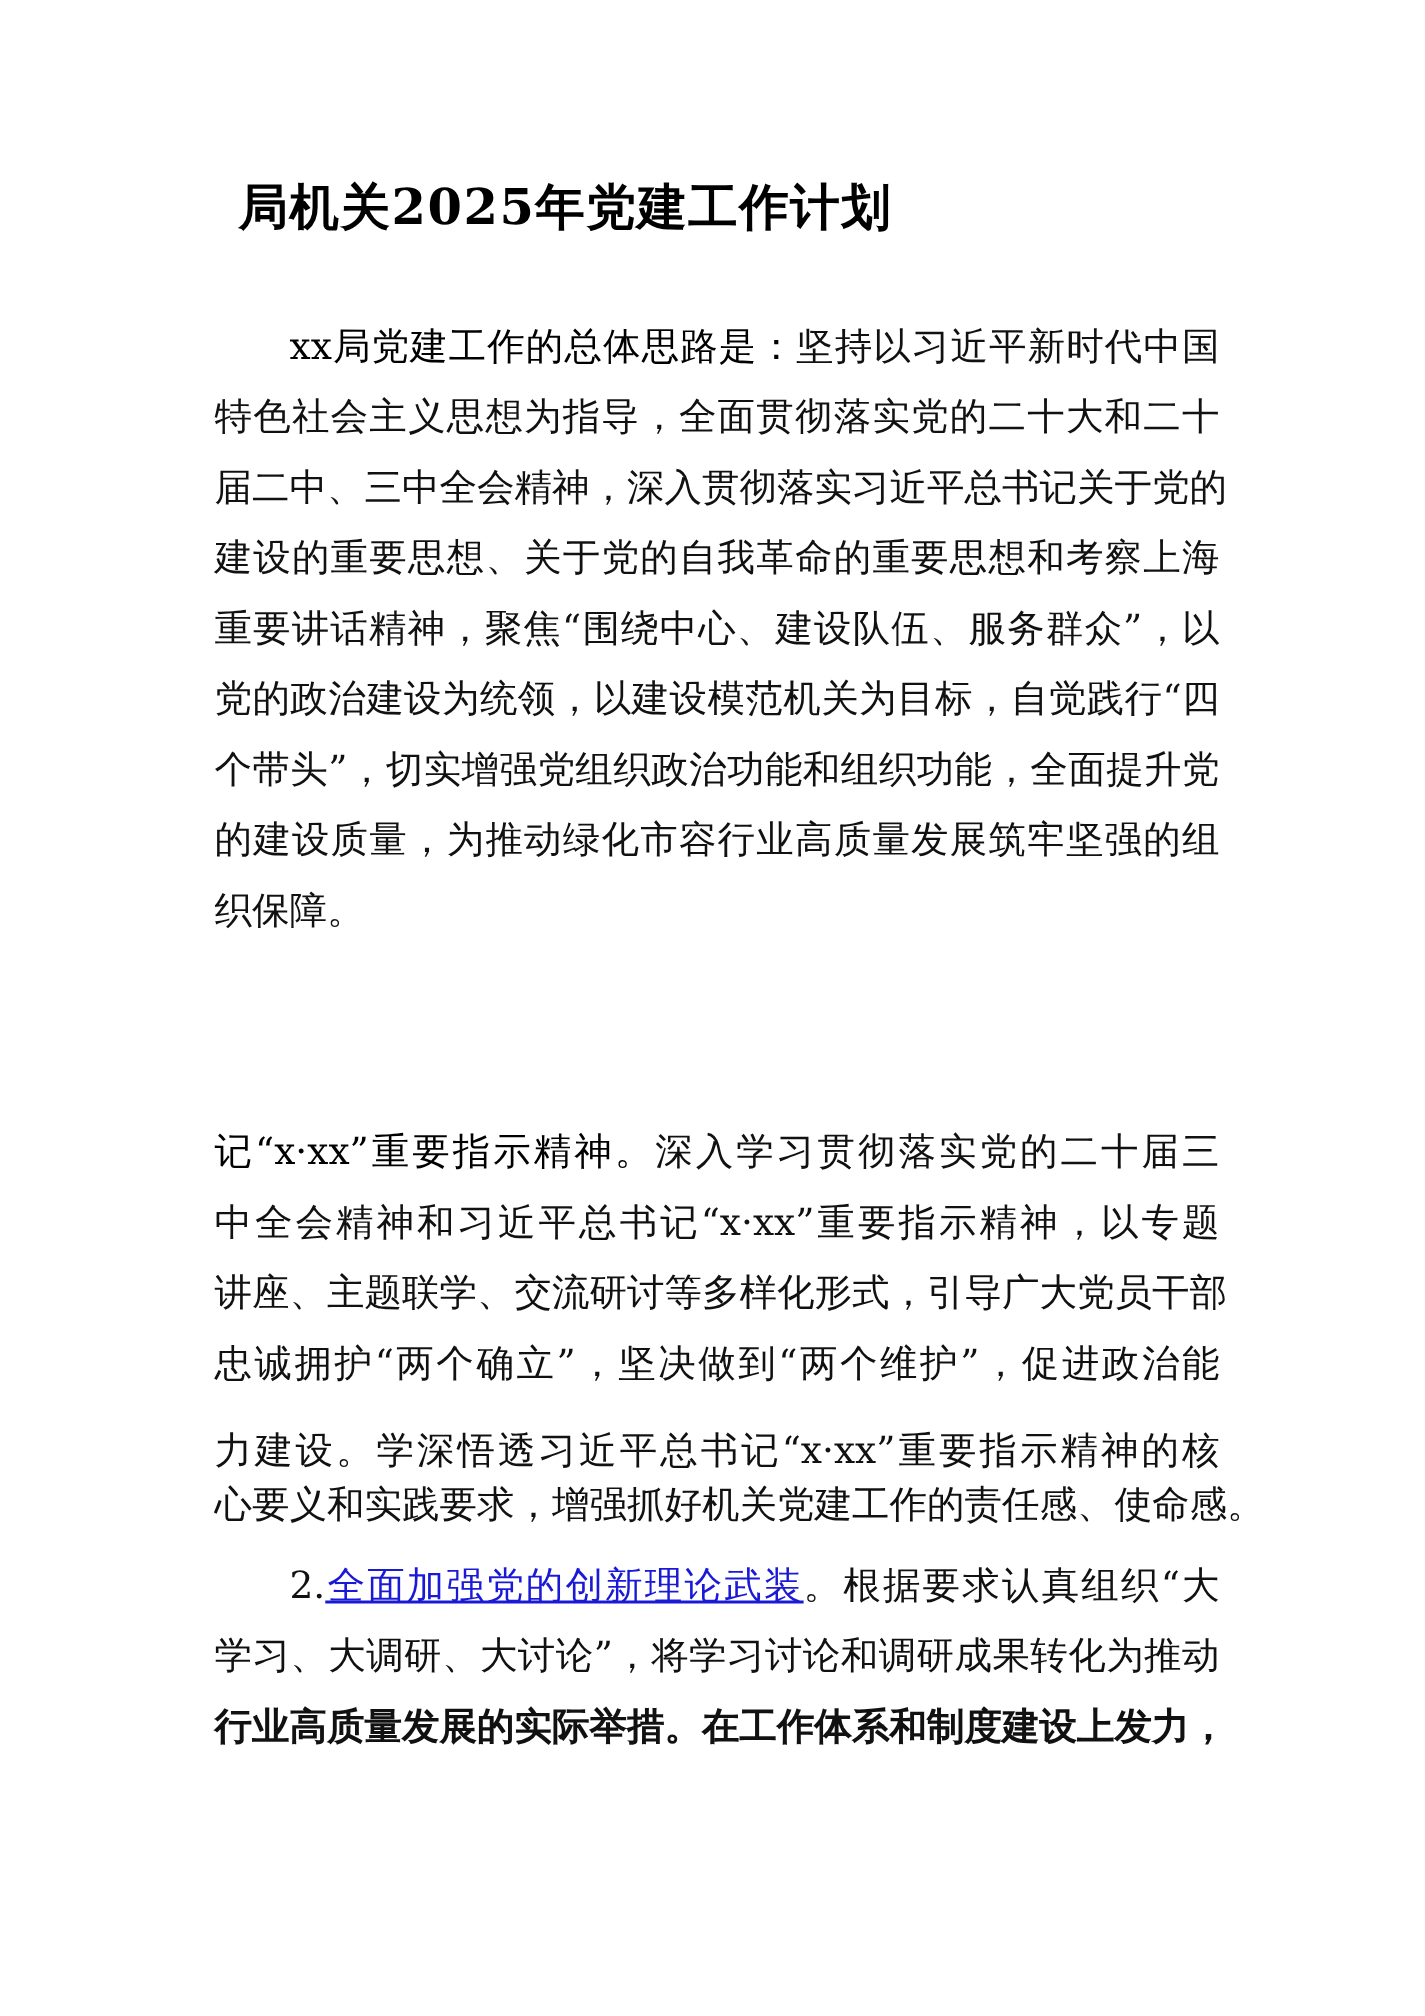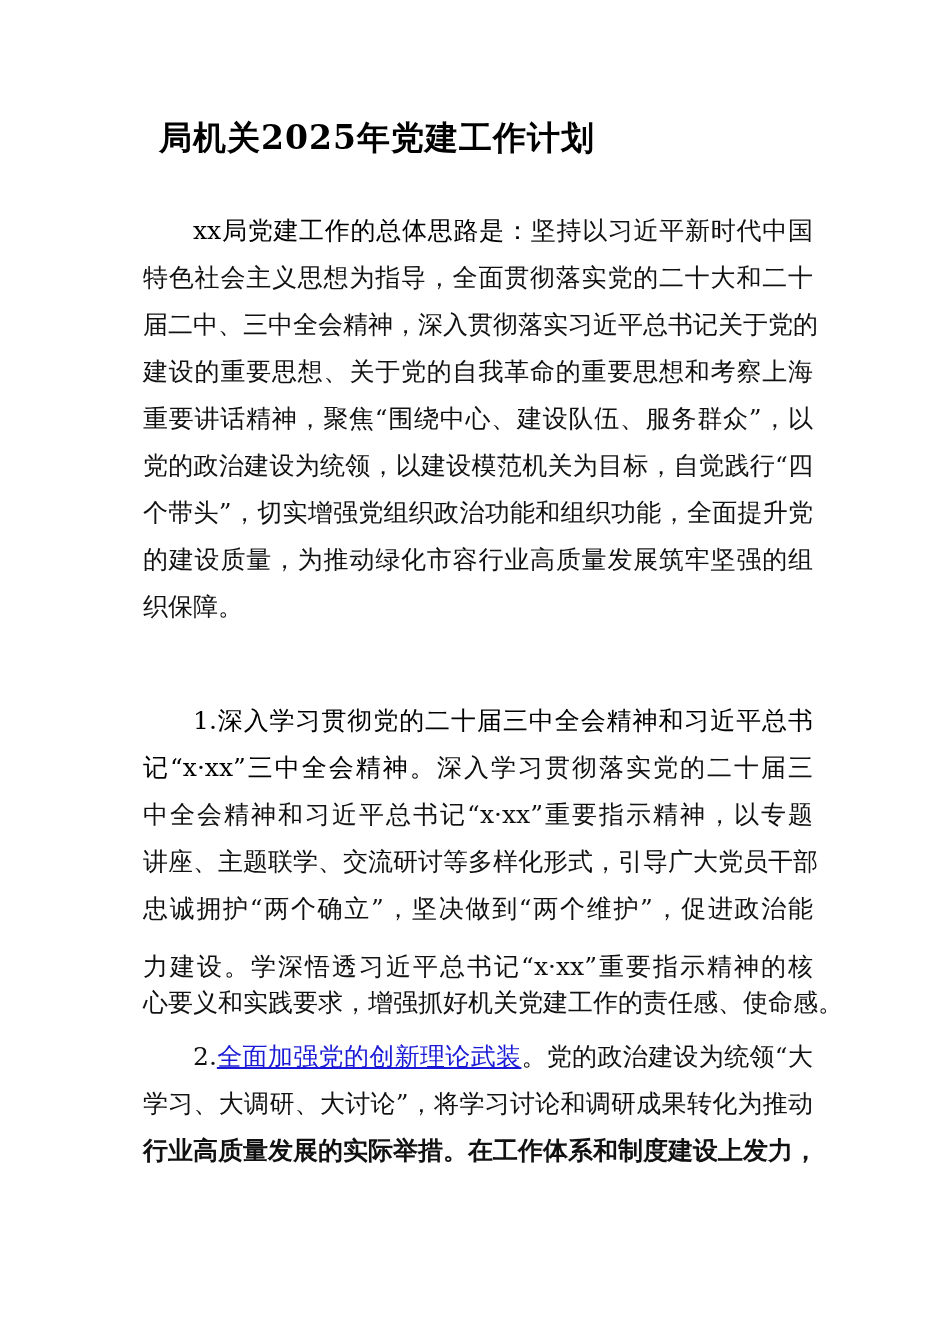--- a/index.html
+++ b/index.html
@@ -26,25 +26,24 @@
   <div class="line" style="top:258px;">特色社会主义思想为指导，全面贯彻落实党的二十大和二十</div>
   <div class="line" style="top:305px;">届二中、三中全会精神，深入贯彻落实习近平总书记关于党的</div>
   <div class="line" style="top:352px;">建设的重要思想、关于党的自我革命的重要思想和考察上海</div>
   <div class="line" style="top:399px;">重要讲话精神，聚焦“围绕中心、建设队伍、服务群众”，以</div>
   <div class="line" style="top:446px;">党的政治建设为统领，以建设模范机关为目标，自觉践行“四</div>
   <div class="line" style="top:493px;">个带头”，切实增强党组织政治功能和组织功能，全面提升党</div>
   <div class="line" style="top:540px;">的建设质量，为推动绿化市容行业高质量发展筑牢坚强的组</div>
   <div class="line last" style="top:587px;">织保障。</div>
 
 
-  <div class="line indent b" style="top:701px;">1.深入学习贯彻党的二十届三中全会精神和习近平总书</div>
-  <div class="line" style="top:748px;"><span class="b">记“x·xx”三中全会精神。</span><span>深入学习贯彻落实党的二十届三</span></div>
+  <div class="line" style="top:748px;"><span class="b">记“x·xx”重要指示精神。</span><span>深入学习贯彻落实党的二十届三</span></div>
   <div class="line" style="top:795px;">中全会精神和习近平总书记“x·xx”重要指示精神，以专题</div>
   <div class="line" style="top:842px;">讲座、主题联学、交流研讨等多样化形式，引导广大党员干部</div>
   <div class="line" style="top:889px;">忠诚拥护“两个确立”，坚决做到“两个维护”，促进政治能</div>
   <div class="line" style="top:947px;">力建设。学深悟透习近平总书记“x·xx”重要指示精神的核</div>
   <div class="line" style="top:983px;">心要义和实践要求，增强抓好机关党建工作的责任感、使命感。</div>
 
-  <div class="line indent" style="top:1037px;"><span>2.</span><span class="link">全面加强党的创新理论武装</span><span>。党的政治建设为统领“大</span></div>
+  <div class="line indent" style="top:1037px;"><span>2.</span><span class="link">全面加强党的创新理论武装</span><span>。根据要求认真组织“大</span></div>
   <div class="line" style="top:1084px;">学习、大调研、大讨论”，将学习讨论和调研成果转化为推动</div>
   <div class="line" style="top:1131px;font-weight:bold;">行业高质量发展的实际举措。在工作体系和制度建设上发力，</div>
 
 </div>
 
 </body></html>

